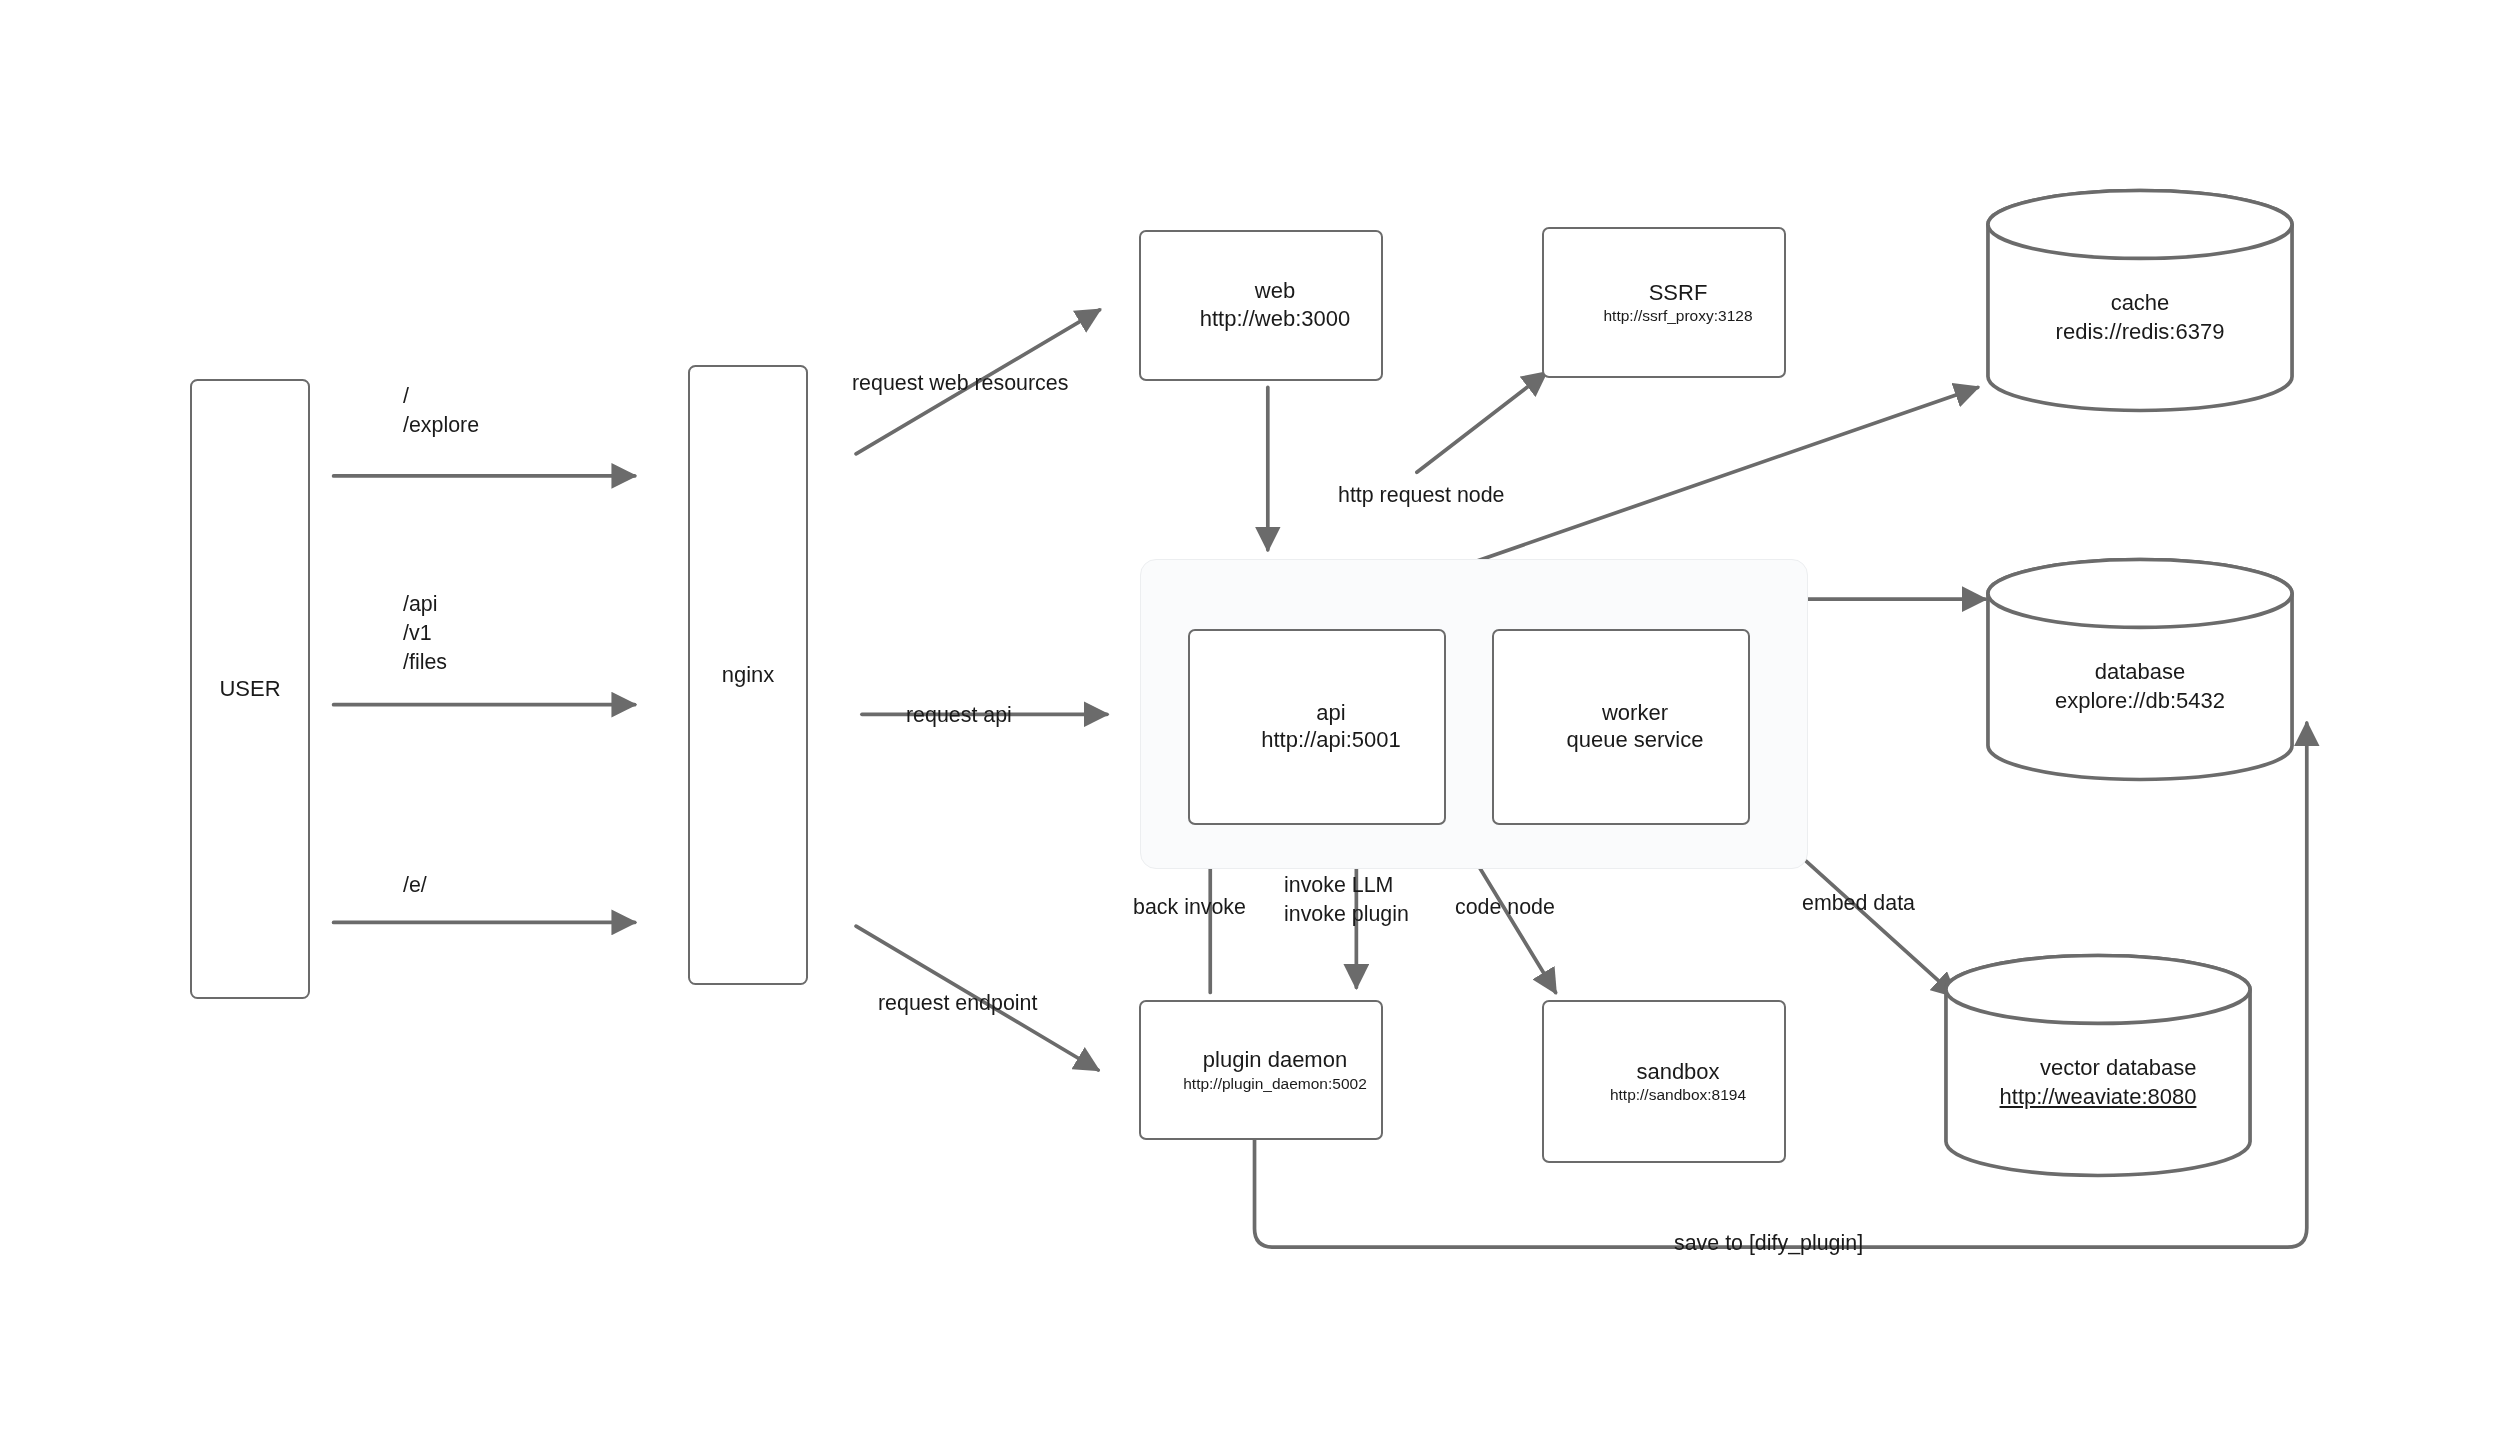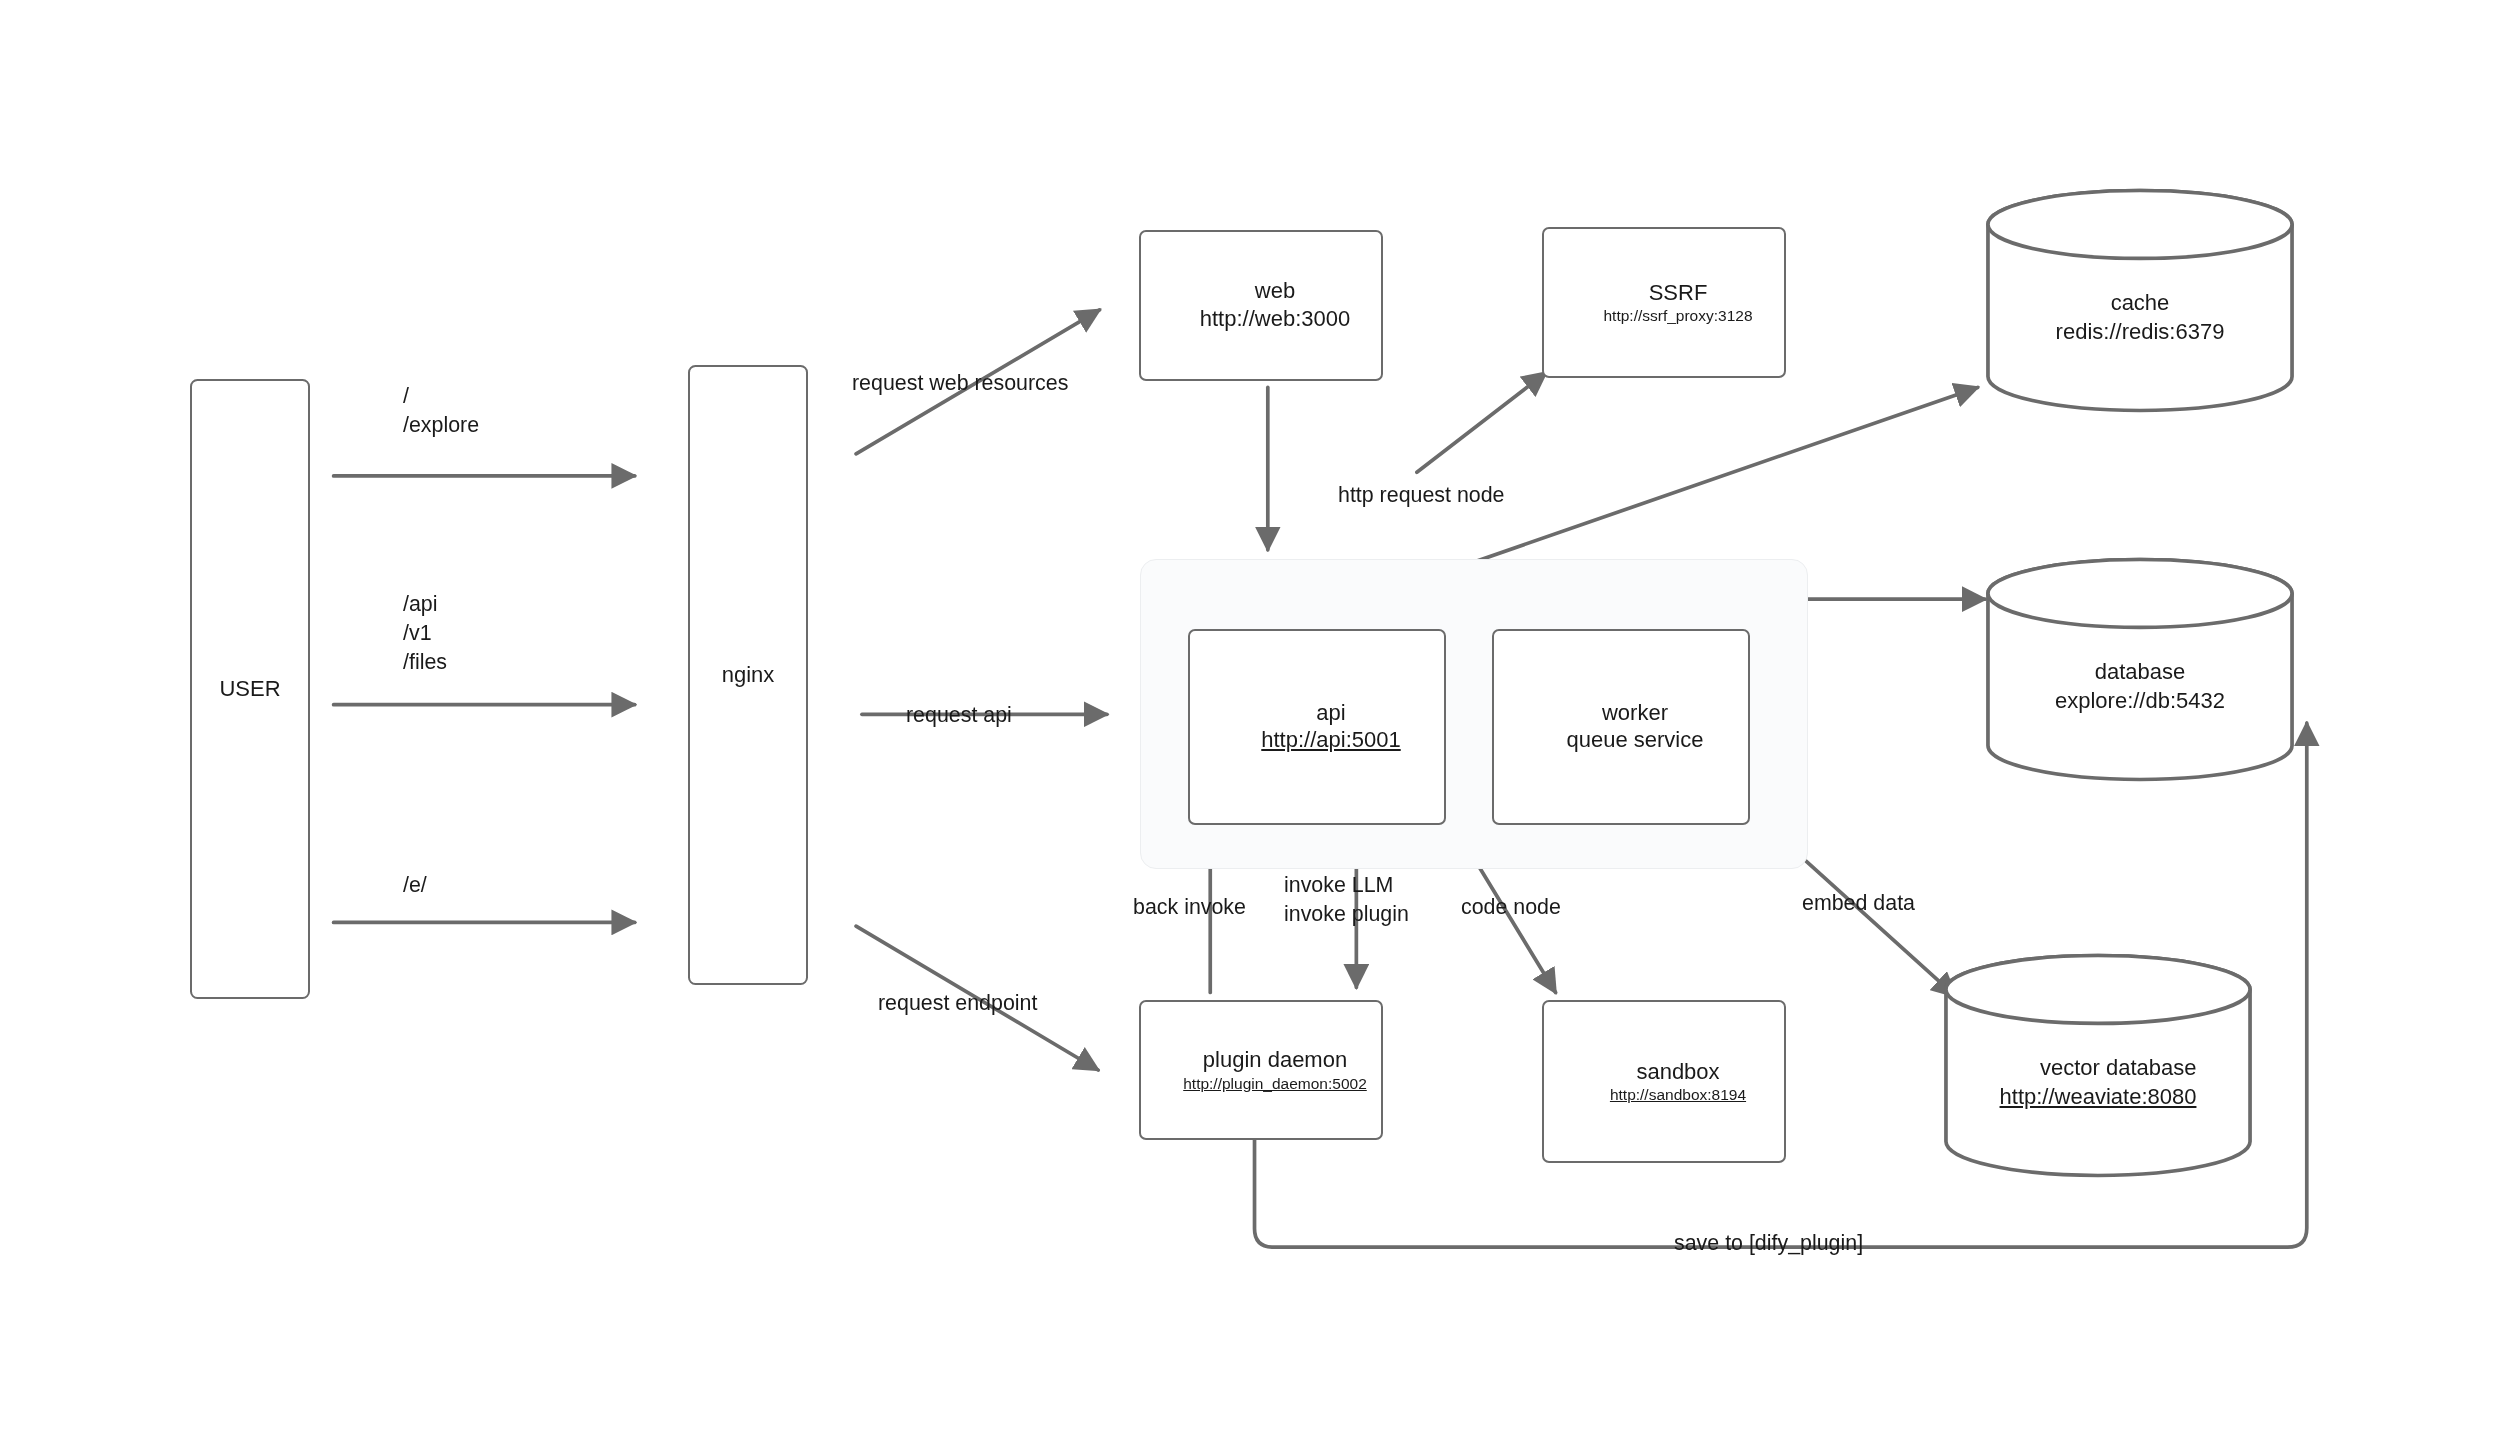--- a/index.html
+++ b/index.html
@@ -45,21 +45,20 @@
     line-height: 1.25;
   }
   .node .sub {
     font-size: 22px;
     line-height: 1.3;
   }
   .node .sub.small {
     font-size: 15.5px;
   }
   .node .sub.link {
-    text-decoration: underline;
   }
   .group-box {
     position: absolute;
     box-sizing: border-box;
     border: 1.5px solid #eceef0;
     border-radius: 16px;
     background: #fafbfc;
   }
   .cyl {
     position: absolute;
@@ -168,21 +167,21 @@
   <div class="label" style="left:852px; top:369px;">request web resources</div>
   <div class="label" style="left:906px; top:701px;">request api</div>
   <div class="label" style="left:878px; top:989px;">request endpoint</div>
 
   <div class="label" style="left:1338px; top:481px;">http request node</div>
   <div class="label" style="left:1578px; top:579px;">save to [dify]</div>
 
   <div class="label" style="left:1133px; top:893px;">back invoke</div>
   <div class="label multi" style="left:1284px; top:871px;">invoke LLM
 invoke plugin</div>
-  <div class="label" style="left:1455px; top:893px;margin-left:6px;">code node</div>
+  <div class="label" style="left:1455px; top:893px;">code node</div>
   <div class="label" style="left:1802px; top:889px;">embed data</div>
   <div class="label" style="left:1674px; top:1229px;">save to [dify_plugin]</div>
 
   <div class="group-box" style="left:1140px; top:559px; width:668px; height:310px;"></div>
 
   <div class="vrect" style="left:190px; top:379px; width:120px; height:620px;">
     <span>USER</span>
   </div>
 
   <div class="vrect" style="left:688px; top:365px; width:120px; height:620px;">

